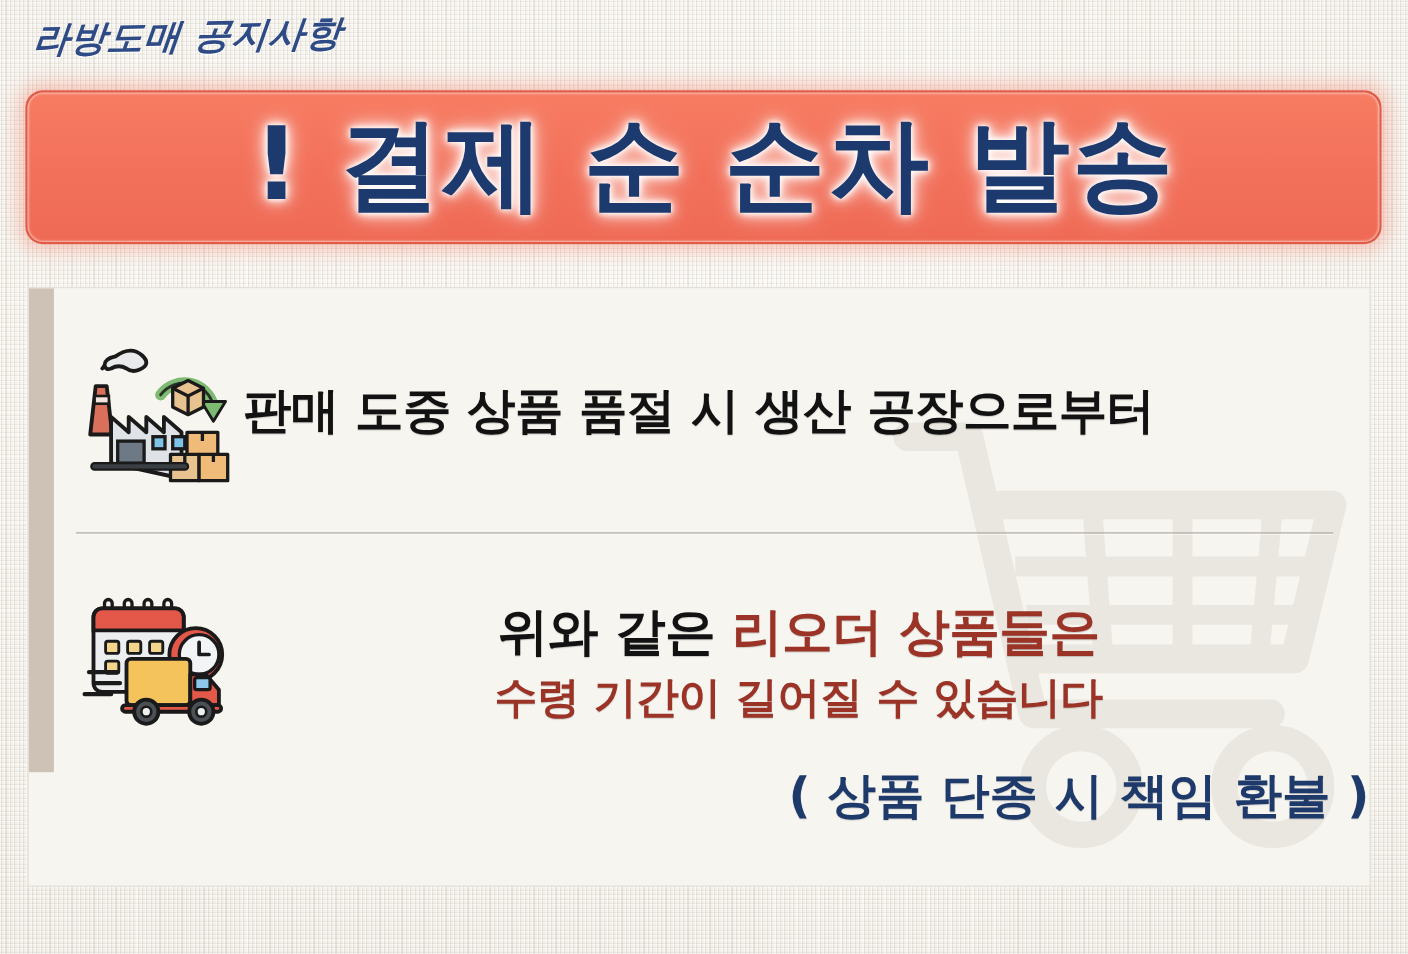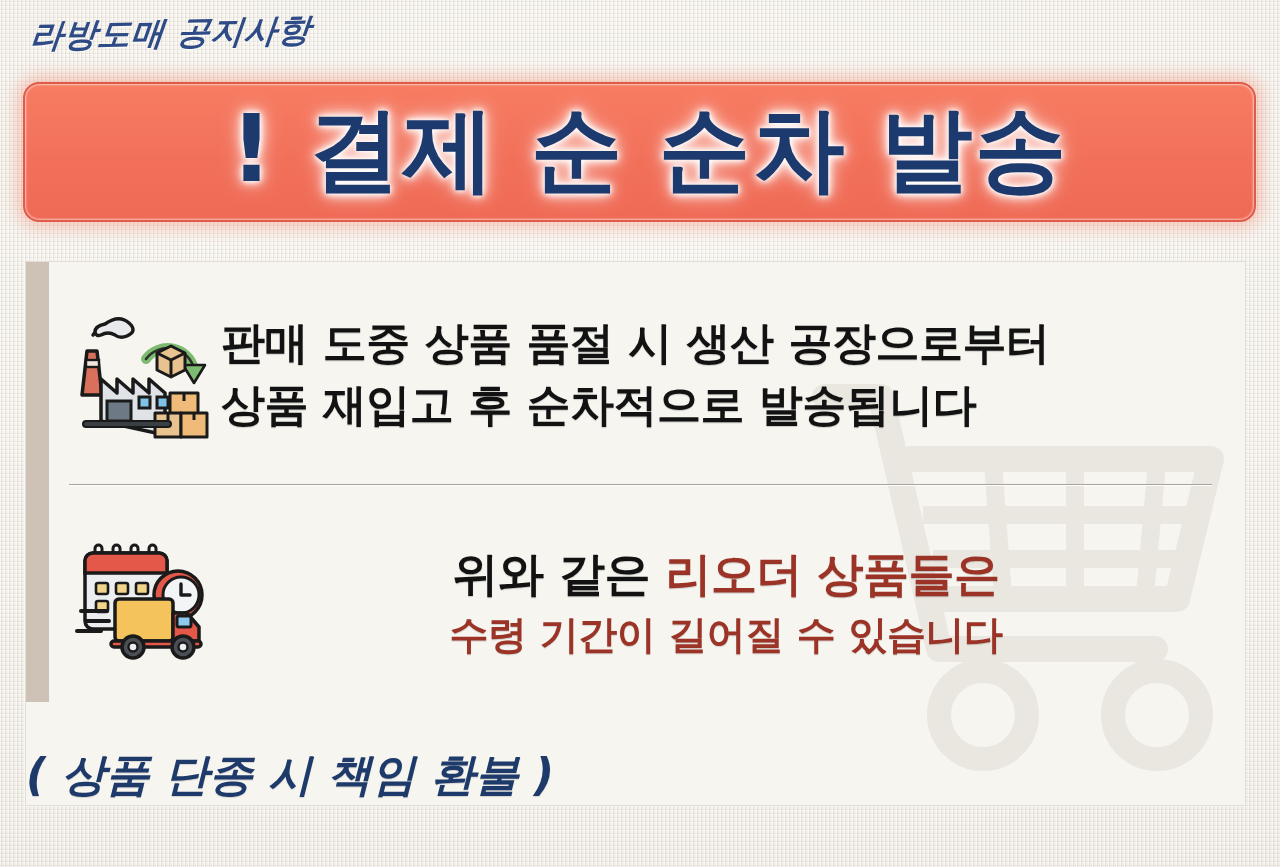--- a/index.html
+++ b/index.html
@@ -187,30 +187,29 @@
     height: 0;
     border-top: 1px solid #a7a39b;
     box-shadow: 0 1px 0 rgba(255,255,255,0.9);
   }
 
   
   #refund-note {
     position: absolute;
     left: 0;
     right: 0;
-    top: 484px;
-    text-align: left;
+    top: 432px;
+    text-align: right;
     font-family: "DejaVu Sans", "Liberation Sans", sans-serif;
     font-size: 44px;
     font-weight: 700;
     color: #1e3a6b;
     letter-spacing: 0px;
     white-space: nowrap;
     text-shadow: 0 1px 1px rgba(0,0,0,0.14);
-    font-style: italic;
   }
 
   svg { display: block; }
 </style>
 </head>
 <body>
 
 <div id="page-root">
 
   <div id="brand-title">라방도매 공지사항</div>
@@ -279,21 +278,20 @@
               <rect x="110" y="104" width="26" height="24" fill="#f0ba79"></rect>
               <line x1="123" y1="104" x2="123" y2="111"></line>
             </g>
 
             <rect x="12" y="112" width="88" height="6" rx="3" fill="#3a3f44" stroke="#1a1a1a" stroke-width="2"></rect>
           </svg>
         </div>
 
         <div class="section-lines">
           <div class="body-line">판매 도중 상품 품절 시 생산 공장으로부터</div>
-          <div class="body-line">상품 재입고 후 순차적으로 발송됩니다</div>
         </div>
       </div>
 
       <div id="content-divider"></div>
 
       <div class="section" id="section-reorder">
 
         <div class="section-icon">
           <svg viewBox="0 0 150 130" width="150" height="130" aria-hidden="true">
 

